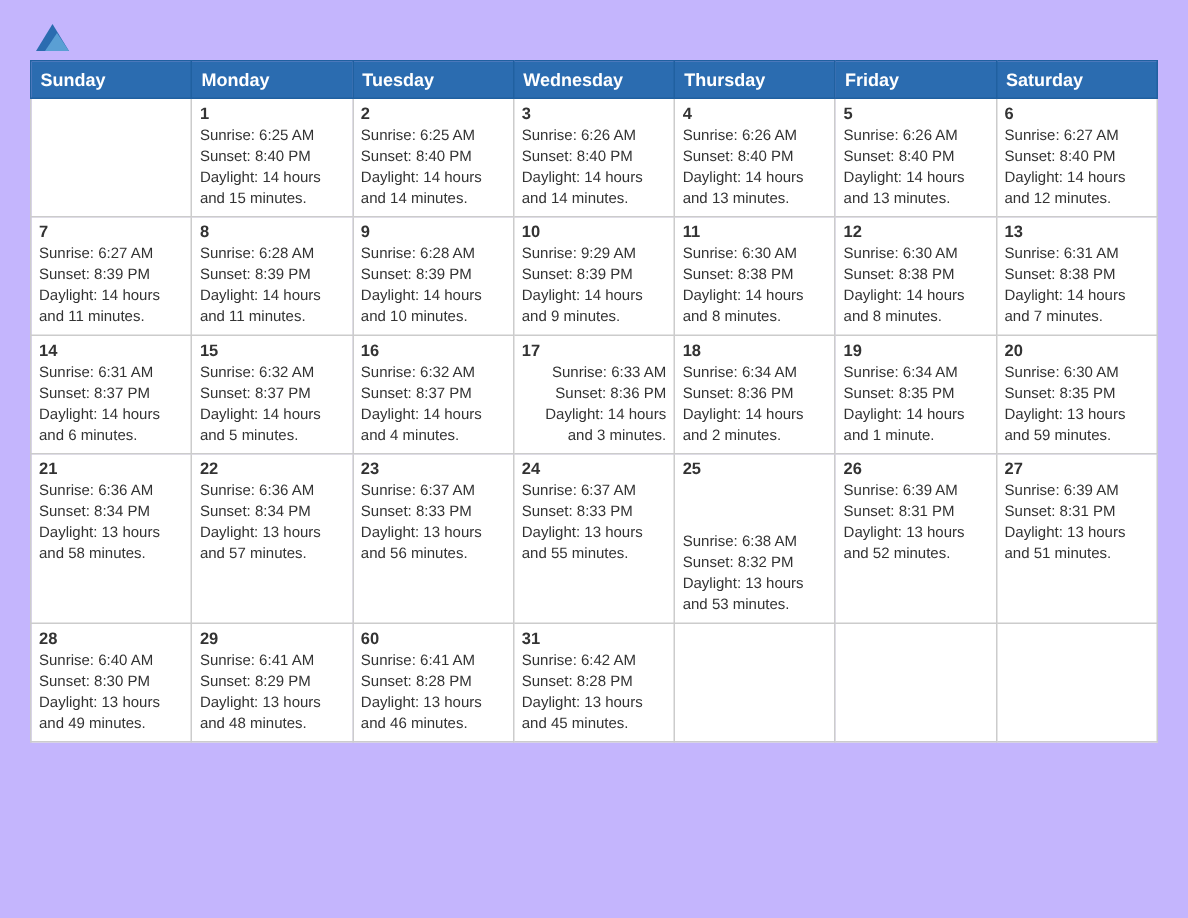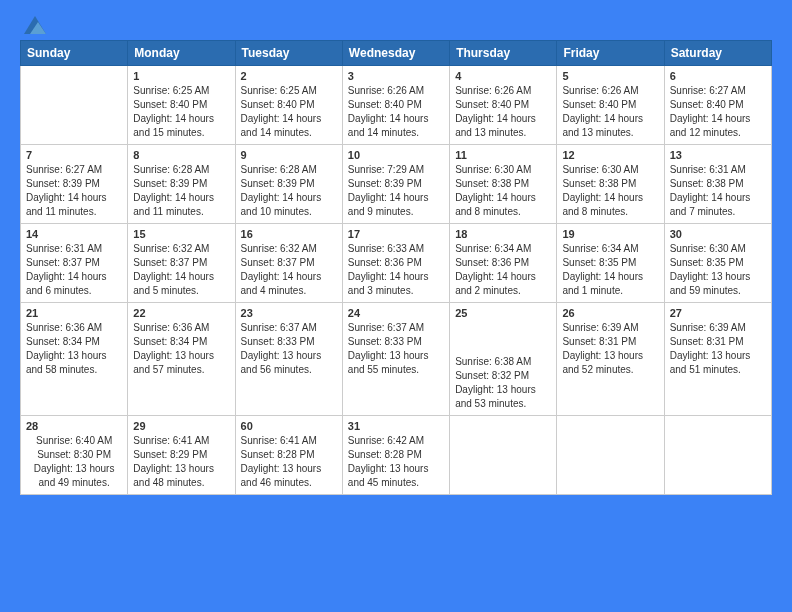--- a/index.html
+++ b/index.html
@@ -7,21 +7,21 @@
       font-family: Arial, sans-serif;
       background: #fff;
       width: 792px;
       height: 612px;
       overflow: hidden;
     }
     .page {
       width: 792px;
       min-height: 612px;
       padding: 16px 20px 10px 20px;
-      background: #3b82f6;
+      background: #c4b5fd;
     }
     .header {
       display: flex;
       justify-content: space-between;
       align-items: flex-start;
       margin-bottom: 10px;
     }
     .logo {
       display: flex;
       flex-direction: column;
@@ -188,21 +188,21 @@
 Daylight: 14 hours and 11 minutes.</div>
           </td>
           <td>
             <span class="day-num">9</span>
             <div class="day-info" style="white-space: pre-line;">Sunrise: 6:28 AM
 Sunset: 8:39 PM
 Daylight: 14 hours and 10 minutes.</div>
           </td>
           <td>
             <span class="day-num">10</span>
-            <div class="day-info" style="white-space: pre-line;">Sunrise: 7:29 AM
+            <div class="day-info" style="white-space: pre-line;">Sunrise: 9:29 AM
 Sunset: 8:39 PM
 Daylight: 14 hours and 9 minutes.</div>
           </td>
           <td>
             <span class="day-num">11</span>
             <div class="day-info" style="white-space: pre-line;">Sunrise: 6:30 AM
 Sunset: 8:38 PM
 Daylight: 14 hours and 8 minutes.</div>
           </td>
           <td>
@@ -232,38 +232,38 @@
 Daylight: 14 hours and 5 minutes.</div>
           </td>
           <td>
             <span class="day-num">16</span>
             <div class="day-info" style="white-space: pre-line;">Sunrise: 6:32 AM
 Sunset: 8:37 PM
 Daylight: 14 hours and 4 minutes.</div>
           </td>
           <td>
             <span class="day-num">17</span>
-            <div class="day-info" style="white-space: pre-line;">Sunrise: 6:33 AM
+            <div class="day-info" style="white-space: pre-line; text-align: right;">Sunrise: 6:33 AM
 Sunset: 8:36 PM
 Daylight: 14 hours and 3 minutes.</div>
           </td>
           <td>
             <span class="day-num">18</span>
             <div class="day-info" style="white-space: pre-line;">Sunrise: 6:34 AM
 Sunset: 8:36 PM
 Daylight: 14 hours and 2 minutes.</div>
           </td>
           <td>
             <span class="day-num">19</span>
             <div class="day-info" style="white-space: pre-line;">Sunrise: 6:34 AM
 Sunset: 8:35 PM
 Daylight: 14 hours and 1 minute.</div>
           </td>
           <td>
-            <span class="day-num">30</span>
+            <span class="day-num">20</span>
             <div class="day-info" style="white-space: pre-line;">Sunrise: 6:30 AM
 Sunset: 8:35 PM
 Daylight: 13 hours and 59 minutes.</div>
           </td>
         </tr>
         <tr>
           <td>
             <span class="day-num">21</span>
             <div class="day-info" style="white-space: pre-line;">Sunrise: 6:36 AM
 Sunset: 8:34 PM
@@ -302,21 +302,21 @@
           <td>
             <span class="day-num">27</span>
             <div class="day-info" style="white-space: pre-line;">Sunrise: 6:39 AM
 Sunset: 8:31 PM
 Daylight: 13 hours and 51 minutes.</div>
           </td>
         </tr>
         <tr>
           <td>
             <span class="day-num">28</span>
-            <div class="day-info" style="white-space: pre-line; text-align: center;">Sunrise: 6:40 AM
+            <div class="day-info" style="white-space: pre-line;">Sunrise: 6:40 AM
 Sunset: 8:30 PM
 Daylight: 13 hours and 49 minutes.</div>
           </td>
           <td>
             <span class="day-num">29</span>
             <div class="day-info" style="white-space: pre-line;">Sunrise: 6:41 AM
 Sunset: 8:29 PM
 Daylight: 13 hours and 48 minutes.</div>
           </td>
           <td>

